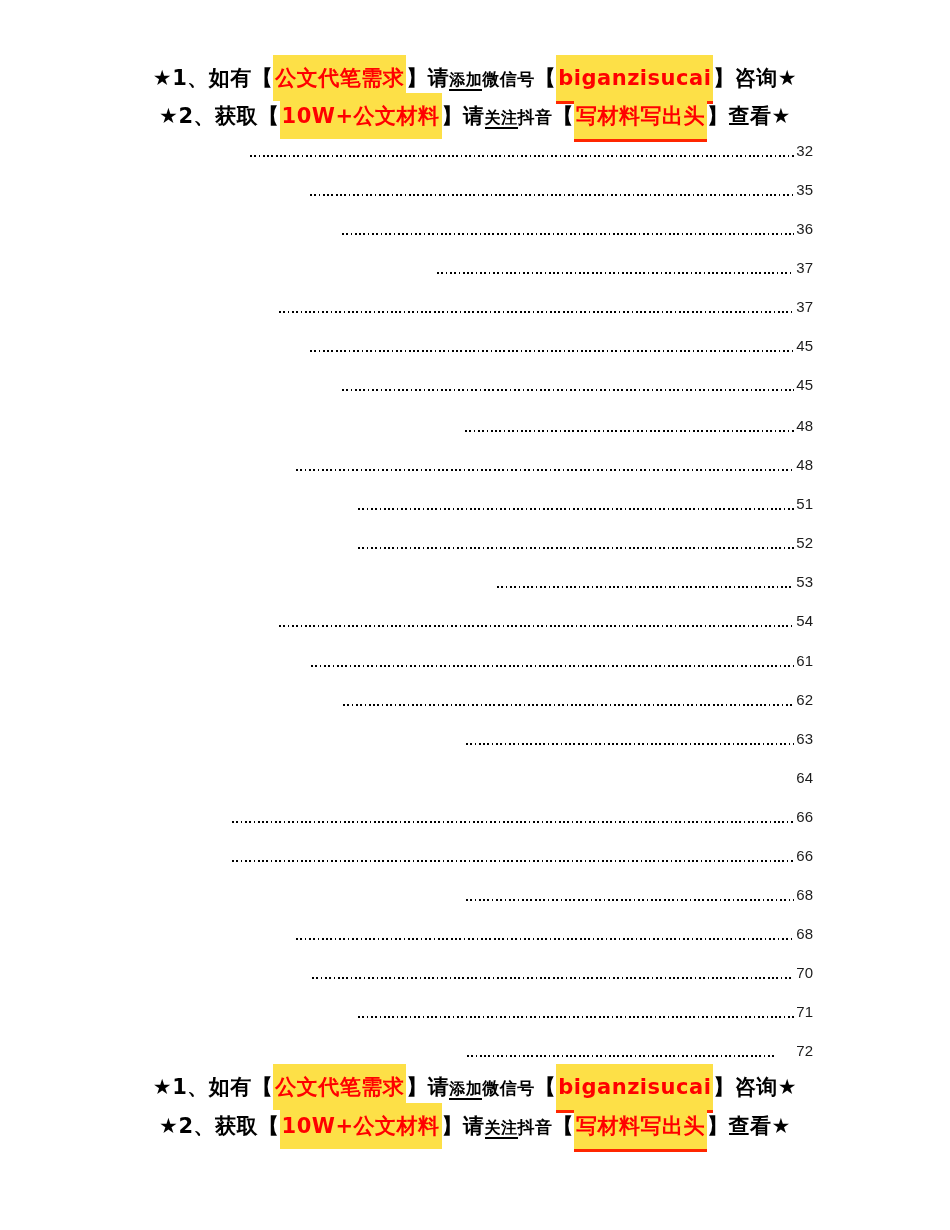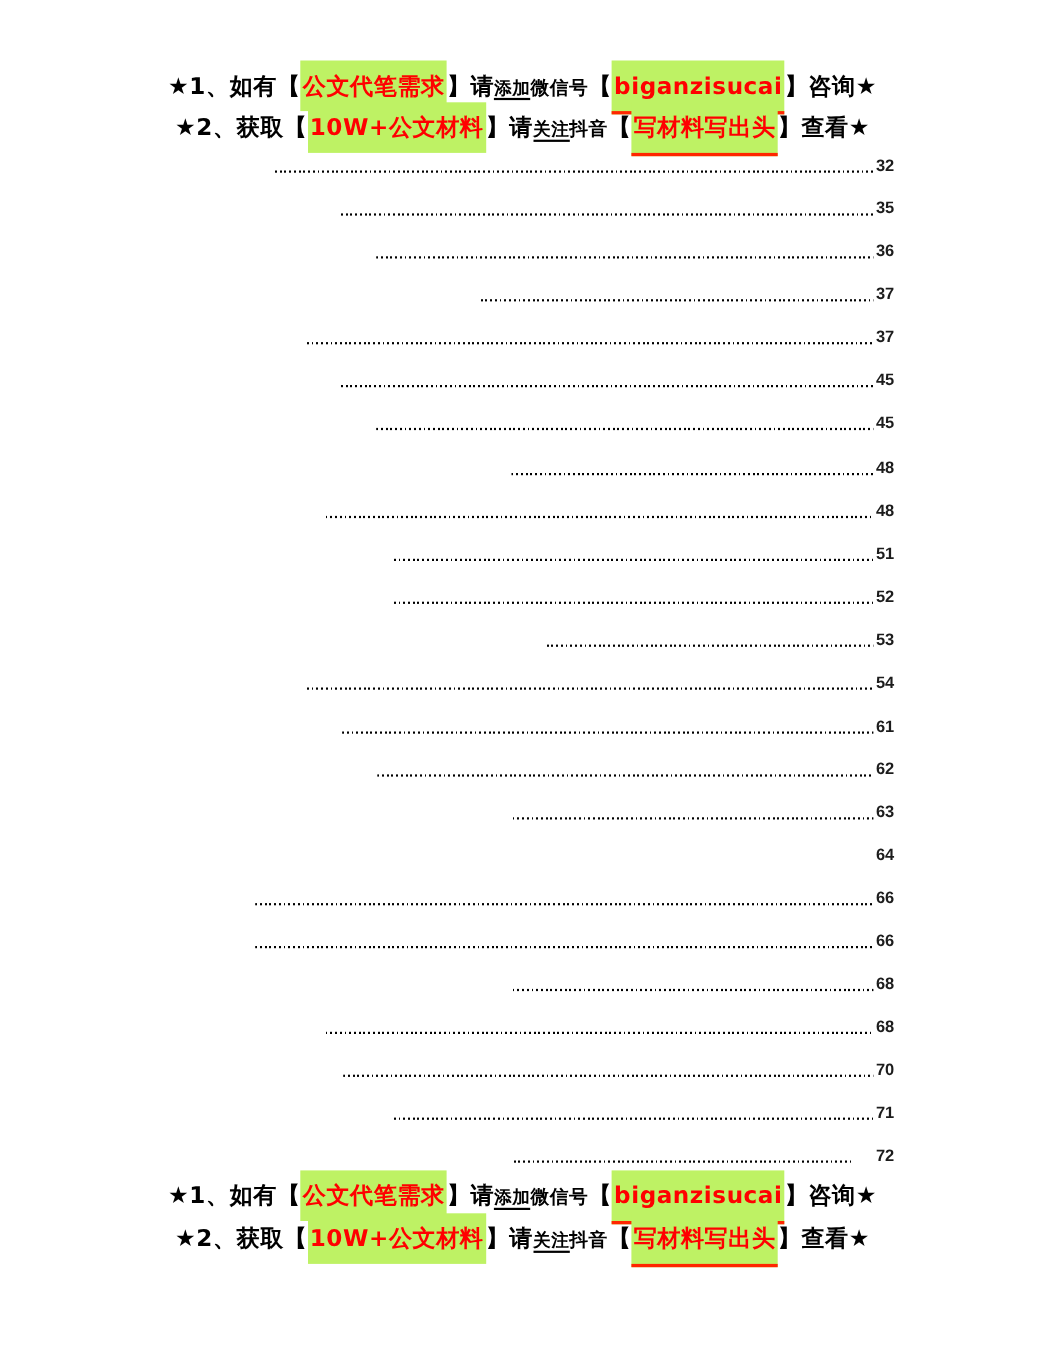--- a/index.html
+++ b/index.html
@@ -11,41 +11,41 @@
     overflow:hidden;
   }
   
   .promo-line{
     position:absolute;left:0;width:100%;
     text-align:center;white-space:nowrap;
     font-weight:bold;font-size:21px;color:#000;
     letter-spacing:0.5px;
   }
   .promo-line span{vertical-align:baseline;}
-  .hl{background:#bef264;color:#ff0000;padding:11px 2px;}
+  .hl{background:#fde047;color:#ff0000;padding:11px 2px;}
   .hlu{border-bottom:3px solid #ff2600;}
   .u{font-size:16px;border-bottom:2.5px solid #000;}
   .sm{font-size:17px;}
   
   .toc-row{
     position:absolute;
     display:flex;align-items:flex-end;
     height:18px;
     cursor:pointer;
   }
   .leader{
     flex:1;height:2px;margin-bottom:1px;
     background-image:repeating-linear-gradient(
       to right,#000 0,#000 1.7px,transparent 1.7px,transparent 4.3px);
   }
   .pagenum{
     font-family:"Liberation Sans",sans-serif;
     font-size:15px;line-height:15px;
     color:#1c1c1c;margin-left:2px;
-    font-weight:bold;
+    font-weight:normal;
   }
 </style>
 </head>
 <body>
 
 <div class="page">
 
   <div class="promo-line" style="top:64px"><span>★1、如有【</span><span class="hl">公文代笔需求</span><span>】请</span><span class="u">添加</span><span class="sm">微信号</span><span>【</span><span class="hl hlu">biganzisucai</span><span>】咨询★</span></div>
 
   <div class="promo-line" style="top:102px"><span>★2、获取【</span><span class="hl">10W+公文材料</span><span>】请</span><span class="u">关注</span><span class="sm">抖音</span><span>【</span><span class="hl hlu">写材料写出头</span><span>】查看★</span></div>

